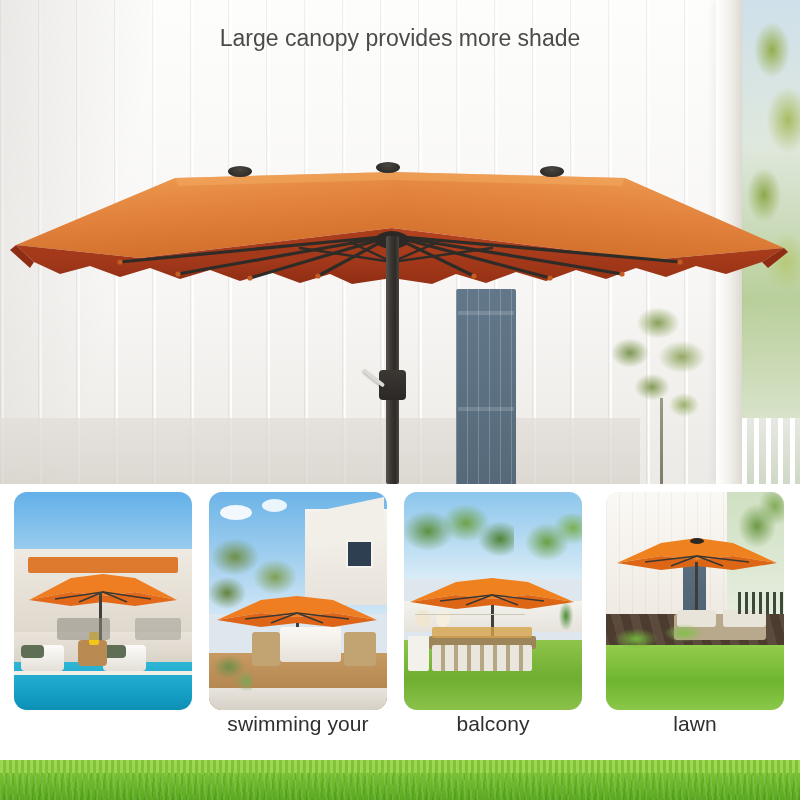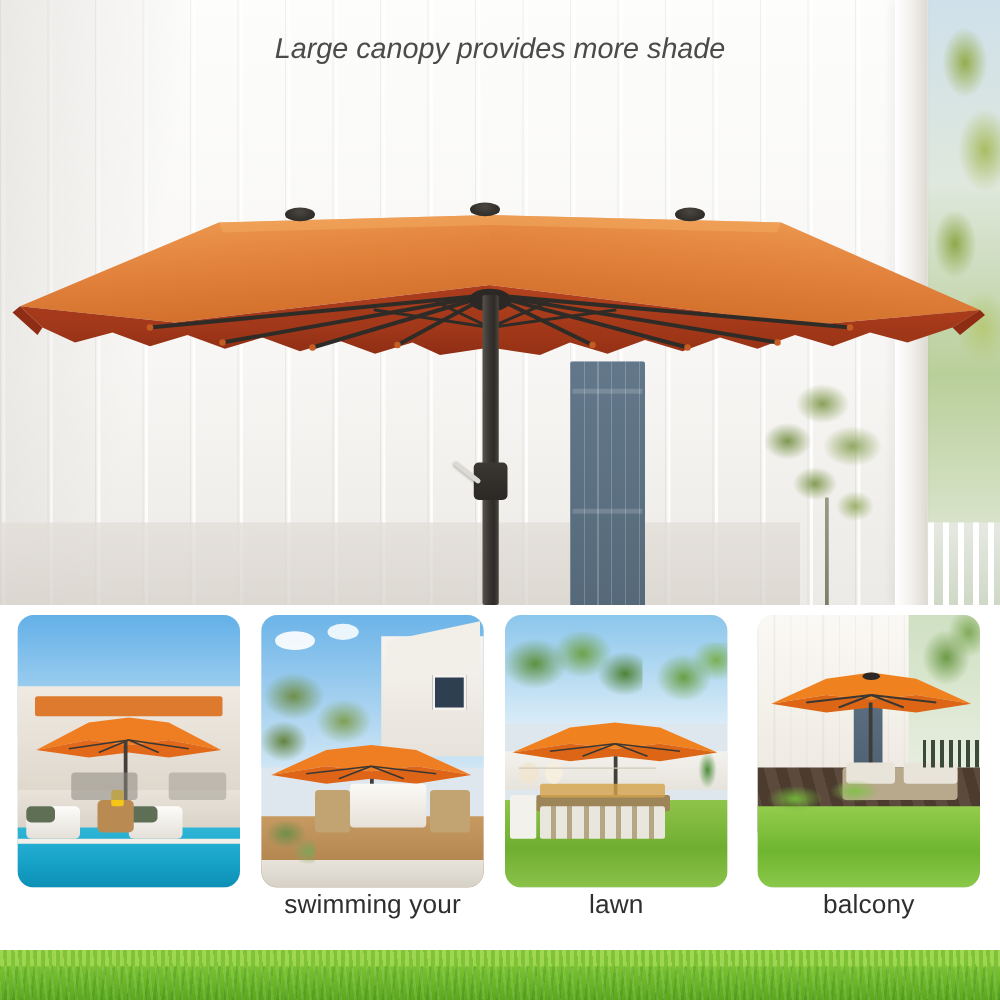--- a/index.html
+++ b/index.html
@@ -137,21 +137,21 @@
 
   
   .headline-wrap {
     position:absolute; left:0; top:18px; width:800px; text-align:center; z-index:5;
   }
   .headline {
     font-size:41px; font-weight:bold; color:#3d3d3d;
     letter-spacing:.6px; line-height:1.08;
   }
   .subheadline {
-    margin-top:7px; font-size:23px; color:#4b4b4b; line-height:1.18;font-style:italic;
+    margin-top:7px; font-size:23px; color:#4b4b4b; line-height:1.18;
   }
 
   
   .grass {
     position:absolute; left:0; top:760px; width:800px; height:40px;
     background:
       repeating-linear-gradient(84deg, rgba(255,255,255,0.10) 0 2px, rgba(0,0,0,0) 2px 6px),
       repeating-linear-gradient(96deg, rgba(0,80,0,0.12) 0 2px, rgba(0,0,0,0) 2px 7px),
       linear-gradient(180deg,#93d13f 0%,#74bd2e 45%,#5aa81f 100%);
   }
@@ -413,19 +413,19 @@
         <div class="ground" style="height:30%;background:linear-gradient(180deg,#93cd4c 0%,#6fb52f 55%,#8ac84a 100%);"></div>
         <div style="position:absolute;left:0;bottom:22%;width:72%;height:18%;
           background:radial-gradient(ellipse 30px 14px at 30px 16px,#74b23c 0%,rgba(116,178,60,0) 74%),
                      radial-gradient(ellipse 26px 12px at 78px 10px,#85bf4d 0%,rgba(133,191,77,0) 76%);"></div>
       </div>
     </div>
 
   </div>
 
   <div class="caption">swimming your</div>
+  <div class="caption">balcony</div>
   <div class="caption">lawn</div>
-  <div class="caption">balcony</div>
 </div>
 
 <div class="grass">
   <div class="grass-tips"></div>
 </div>
 
 </body></html>

